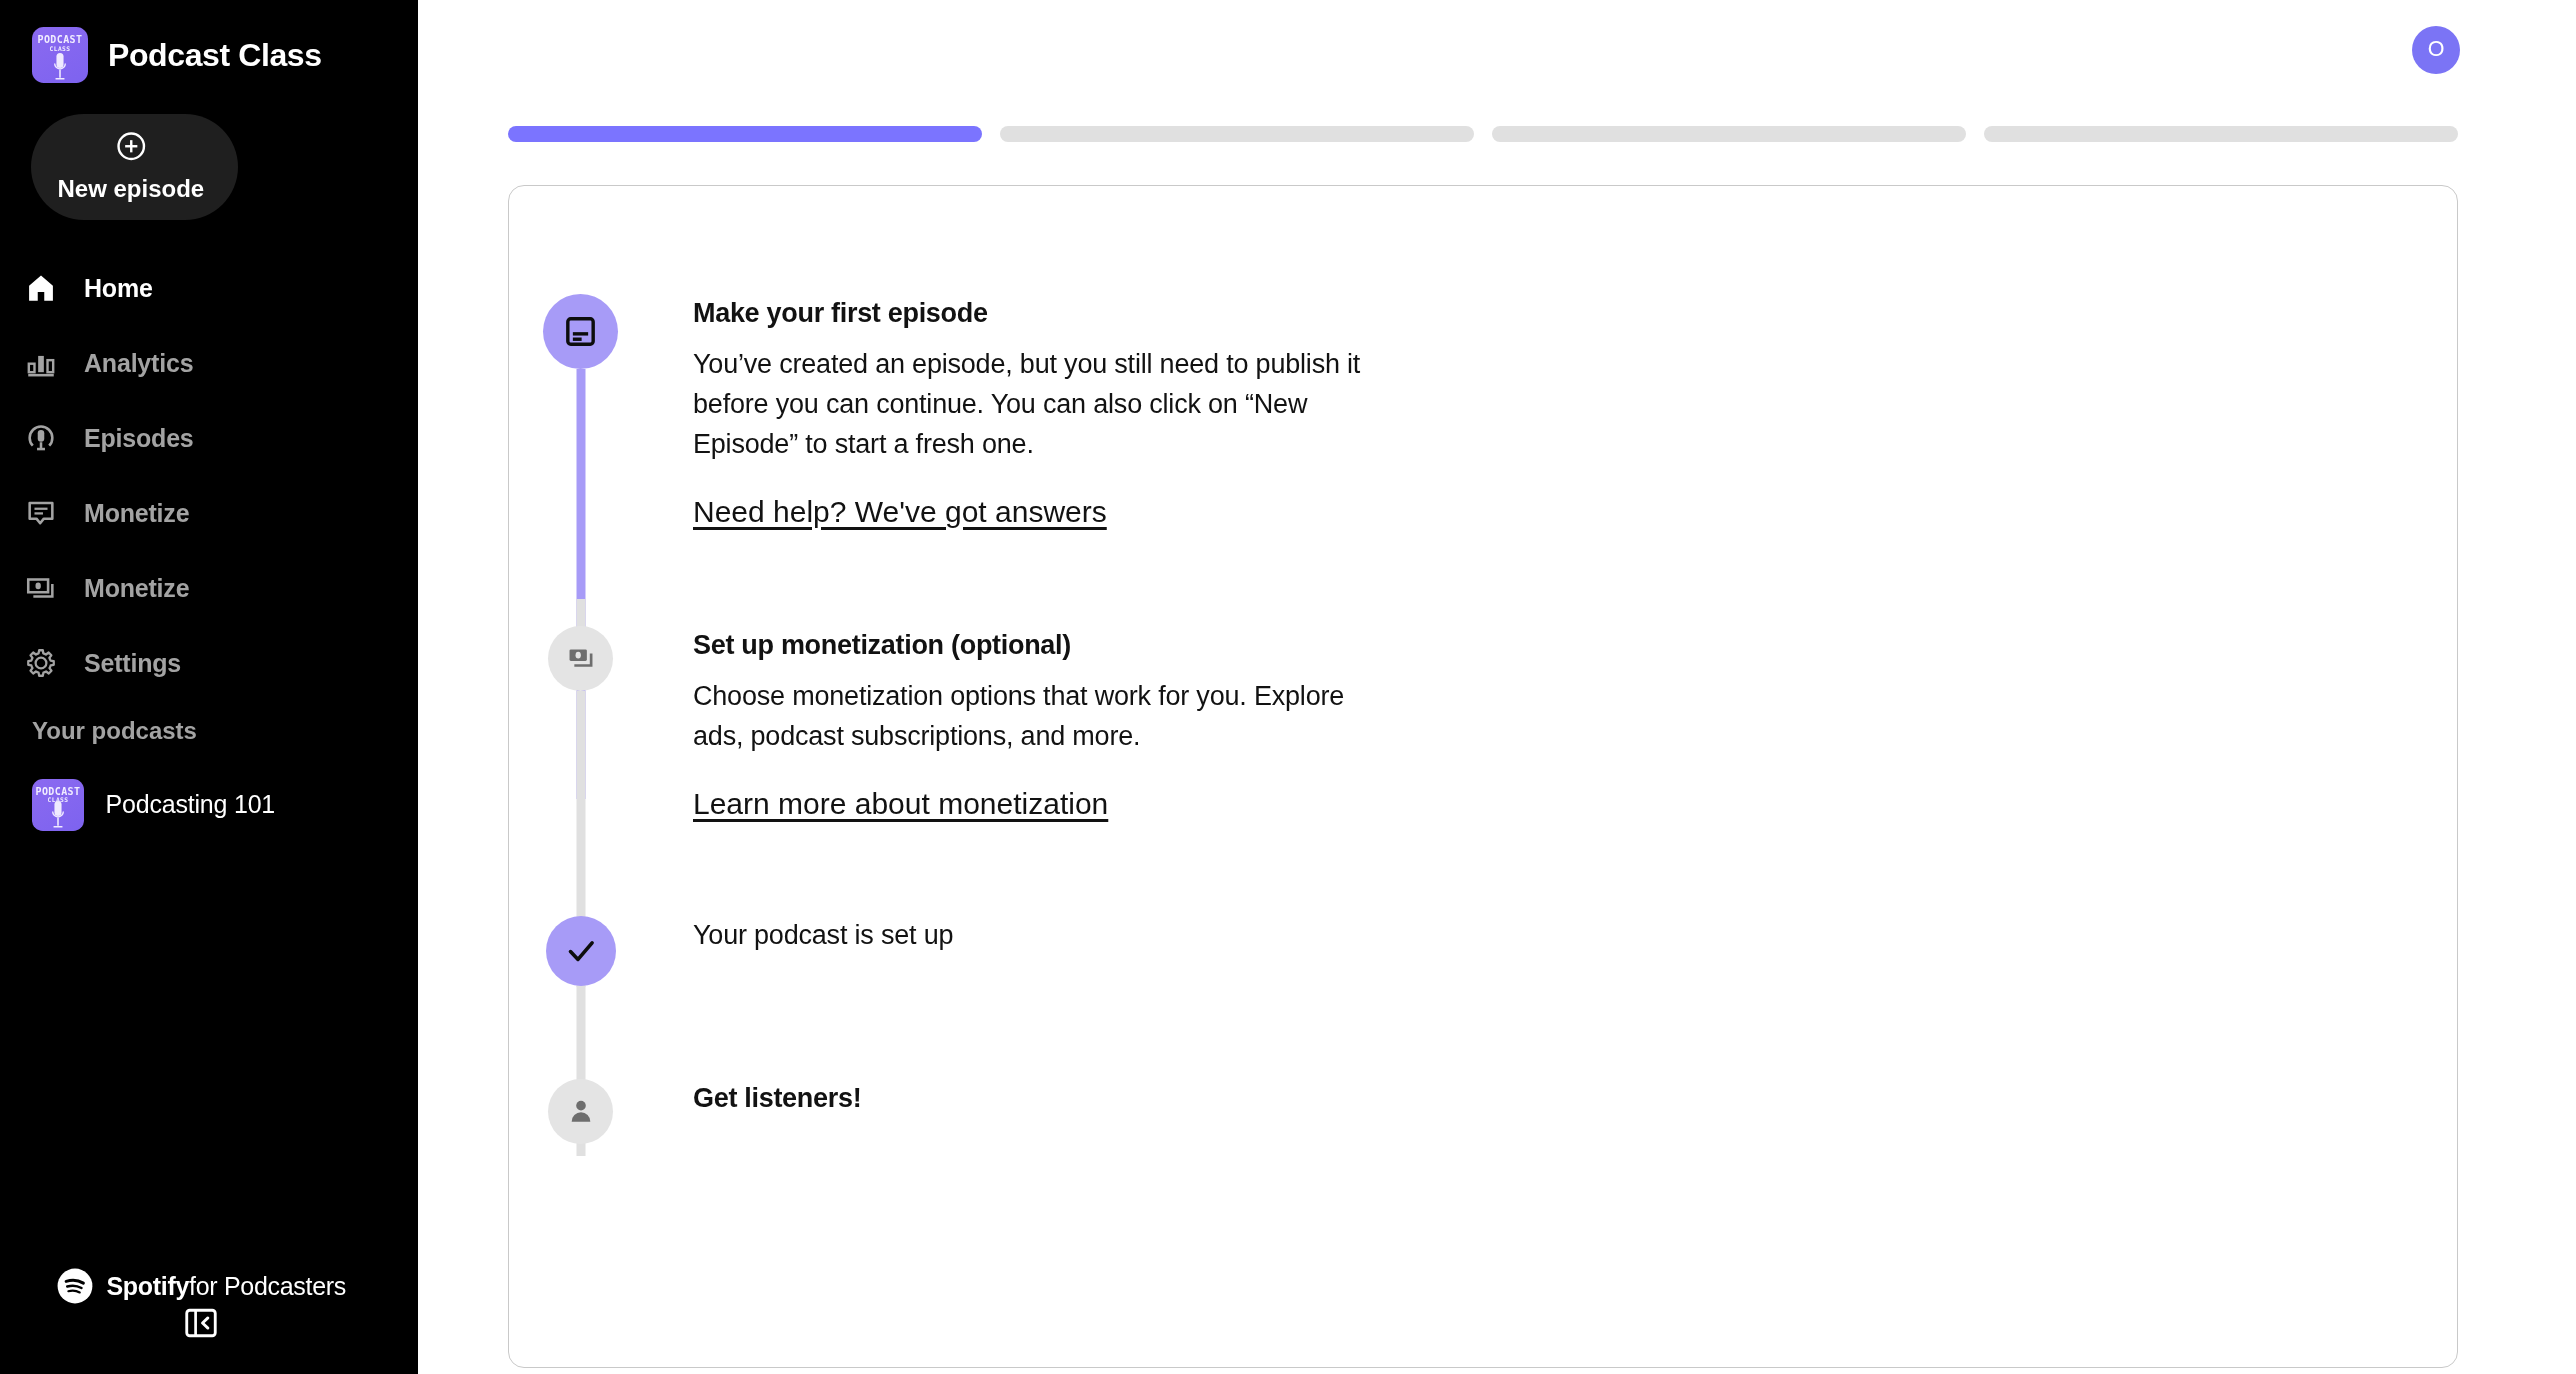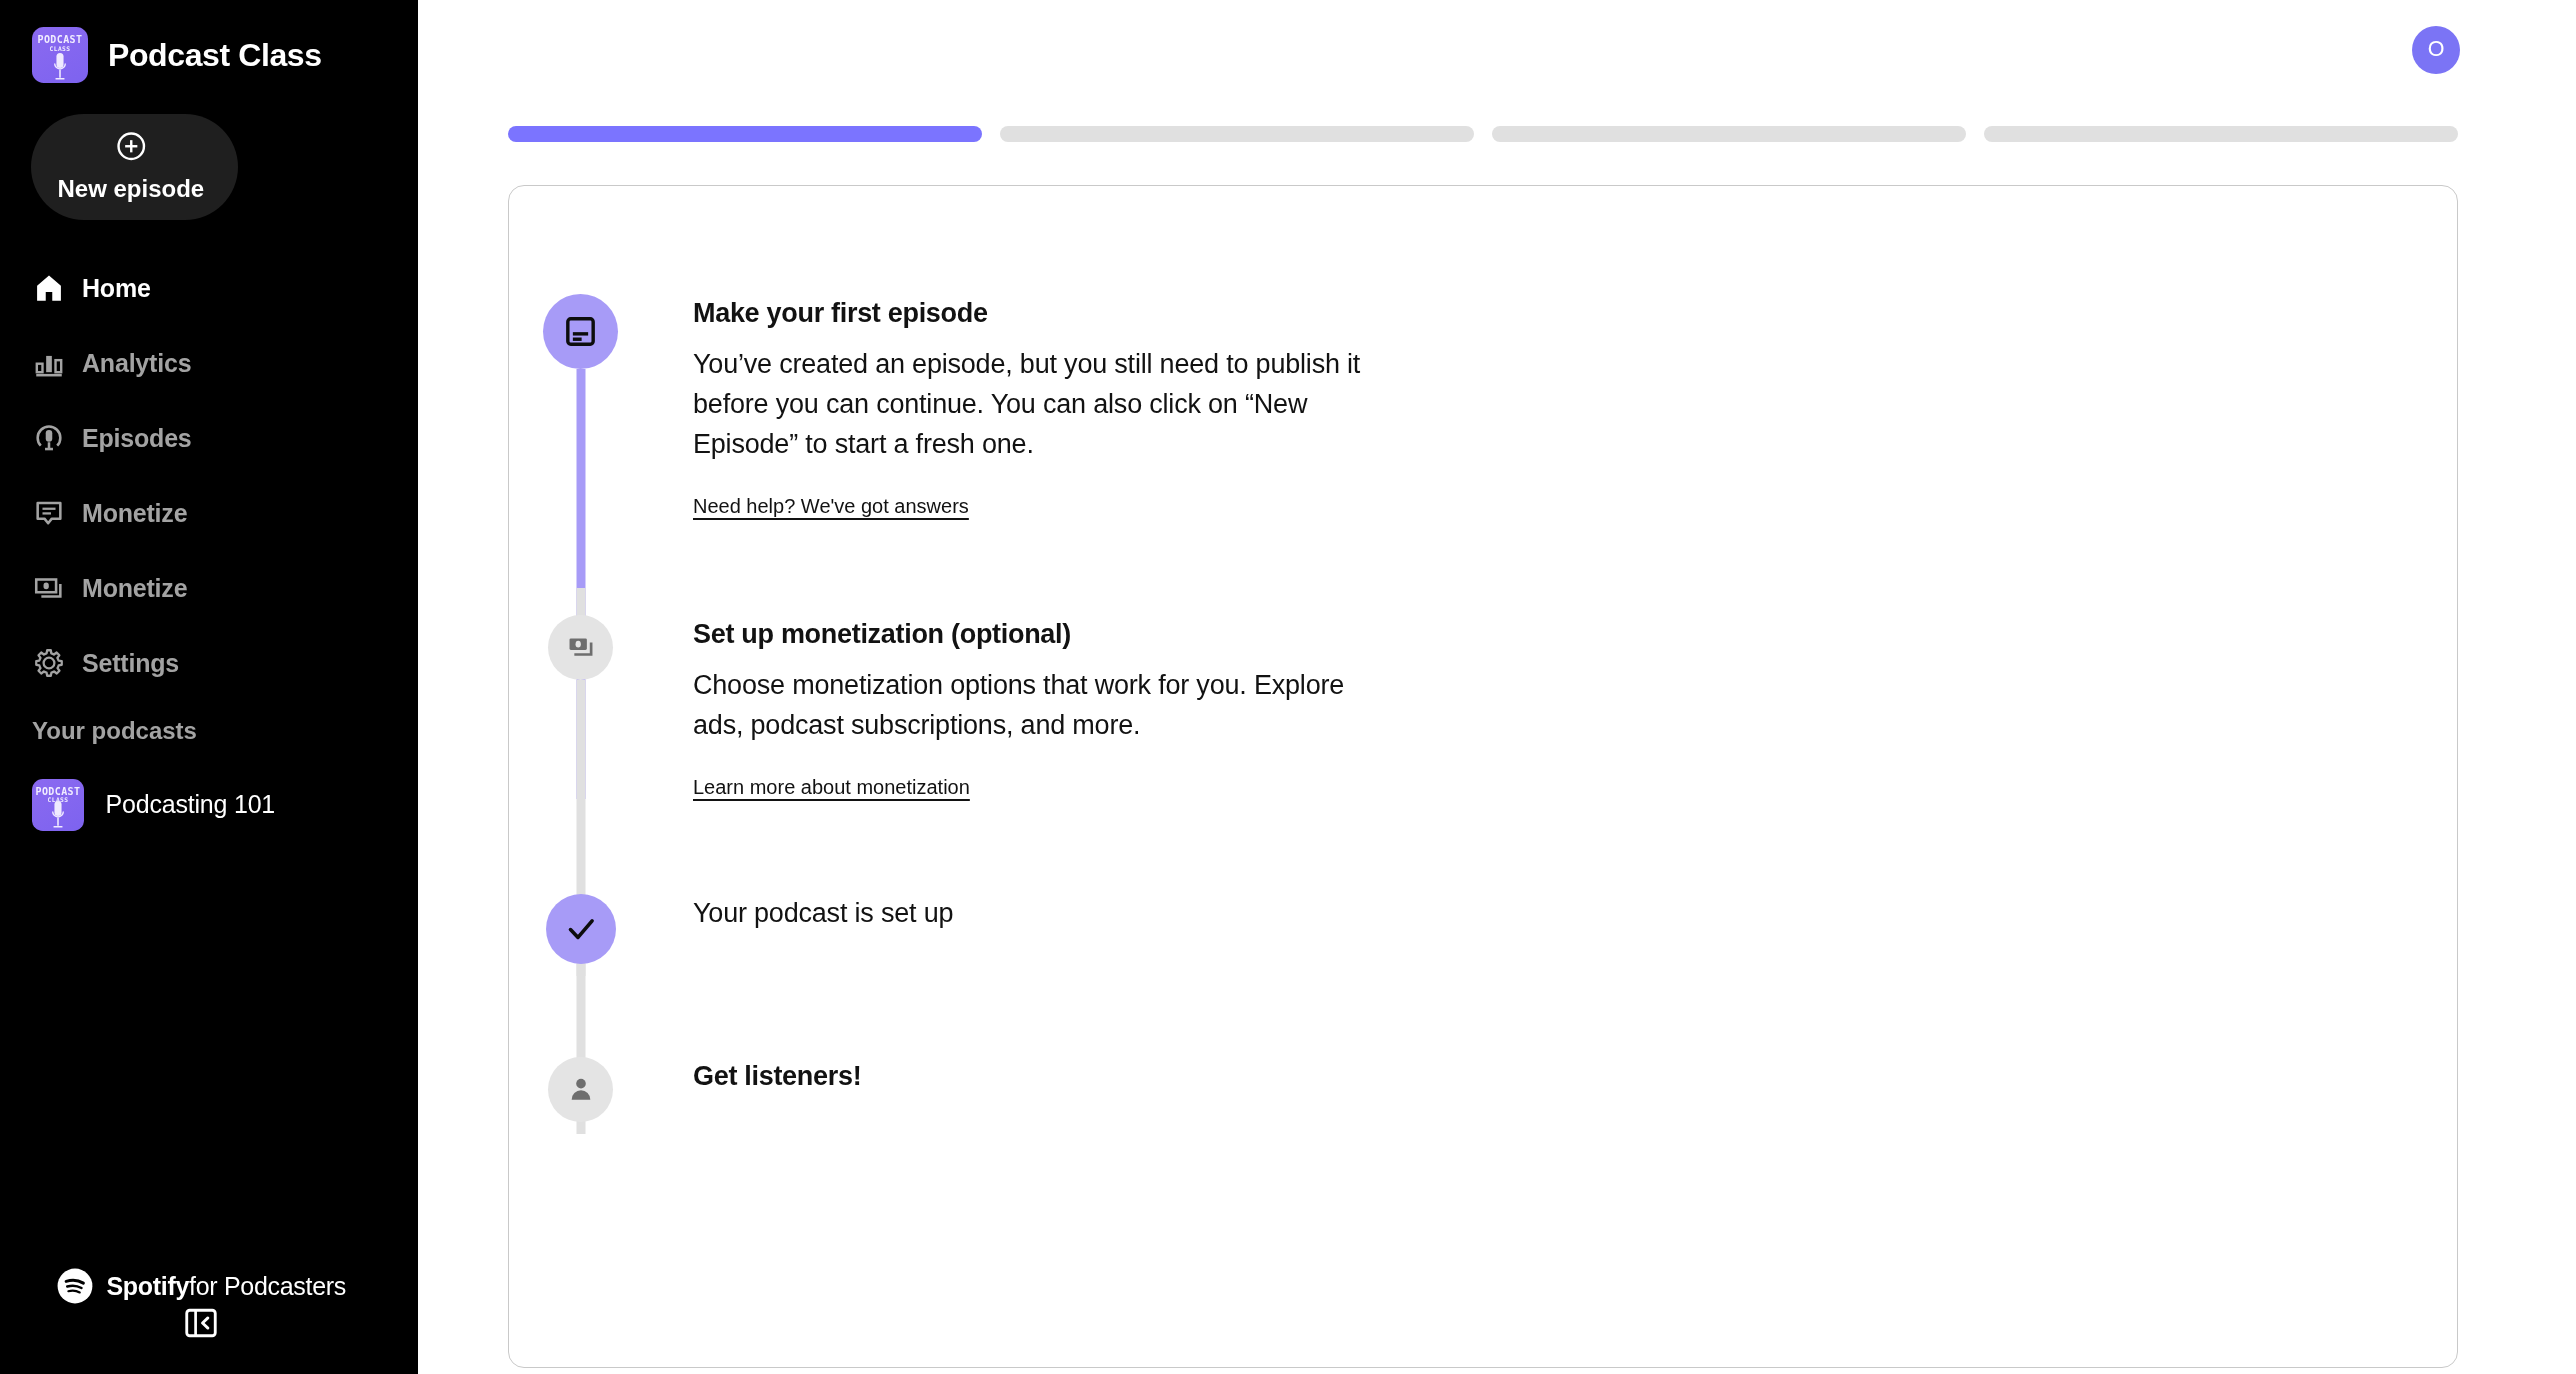--- a/index.html
+++ b/index.html
@@ -44,22 +44,22 @@
     border: none; border-radius: 448px;
     padding: 17px 34px 17px 27px;
     font-size: 24px; font-weight: bold;
     font-family: "Liberation Sans", sans-serif;
     cursor: pointer;
     flex-direction: column;
   }
 
   .nav { margin-top: 30.5px; }
   .nav-item {
-    display: flex; align-items: center; gap: 16px;
-    height: 75px; padding-left: 32px;
+    display: flex; align-items: center; gap: 26px;
+    height: 75px; padding-left: 24px;
     color: #a3a3a3; cursor: pointer;
   }
   .nav-item.active { color: #ffffff; }
   .nav-label { font-size: 25px; font-weight: bold; letter-spacing: -0.2px; }
   .nav-ico { width: 34px; height: 34px; flex: 0 0 34px; display: block; }
 
   .section-title {
     color: #a3a3a3; font-size: 24px; font-weight: bold;
     padding: 16px 0 0 32px;
   }
@@ -118,21 +118,21 @@
     width: 9px; z-index: 1;
   }
   .connector.purple { background: #a79bf7; }
   .connector.grey { background: #e0e0e0; }
 
   .content { padding-left: 41px; padding-top: 3.6px; }
   .step-title { font-size: 27px; font-weight: bold; color: #121212; letter-spacing: -0.3px; }
   .step-body { font-size: 27px; color: #121212; line-height: 1.48; margin-top: 16px; max-width: 681px; letter-spacing: -0.2px; }
   .step-link {
     display: inline-block; margin-top: 30.5px;
-    font-size: 20px; color: #121212; text-decoration: underline;
+    font-size: 30px; color: #121212; text-decoration: underline;
     text-underline-offset: 4.5px; cursor: pointer;
   }
   .finish-btn {
     margin-top: 52px;
     background: #a79bf7; color: #121212;
     border: none; border-radius: 448px;
     padding: 23px 47px; font-size: 26px; font-weight: bold;
     font-family: "Liberation Sans", sans-serif; cursor: pointer;
   }
   .plain-text { font-size: 27px; color: #121212; letter-spacing: -0.2px; }

